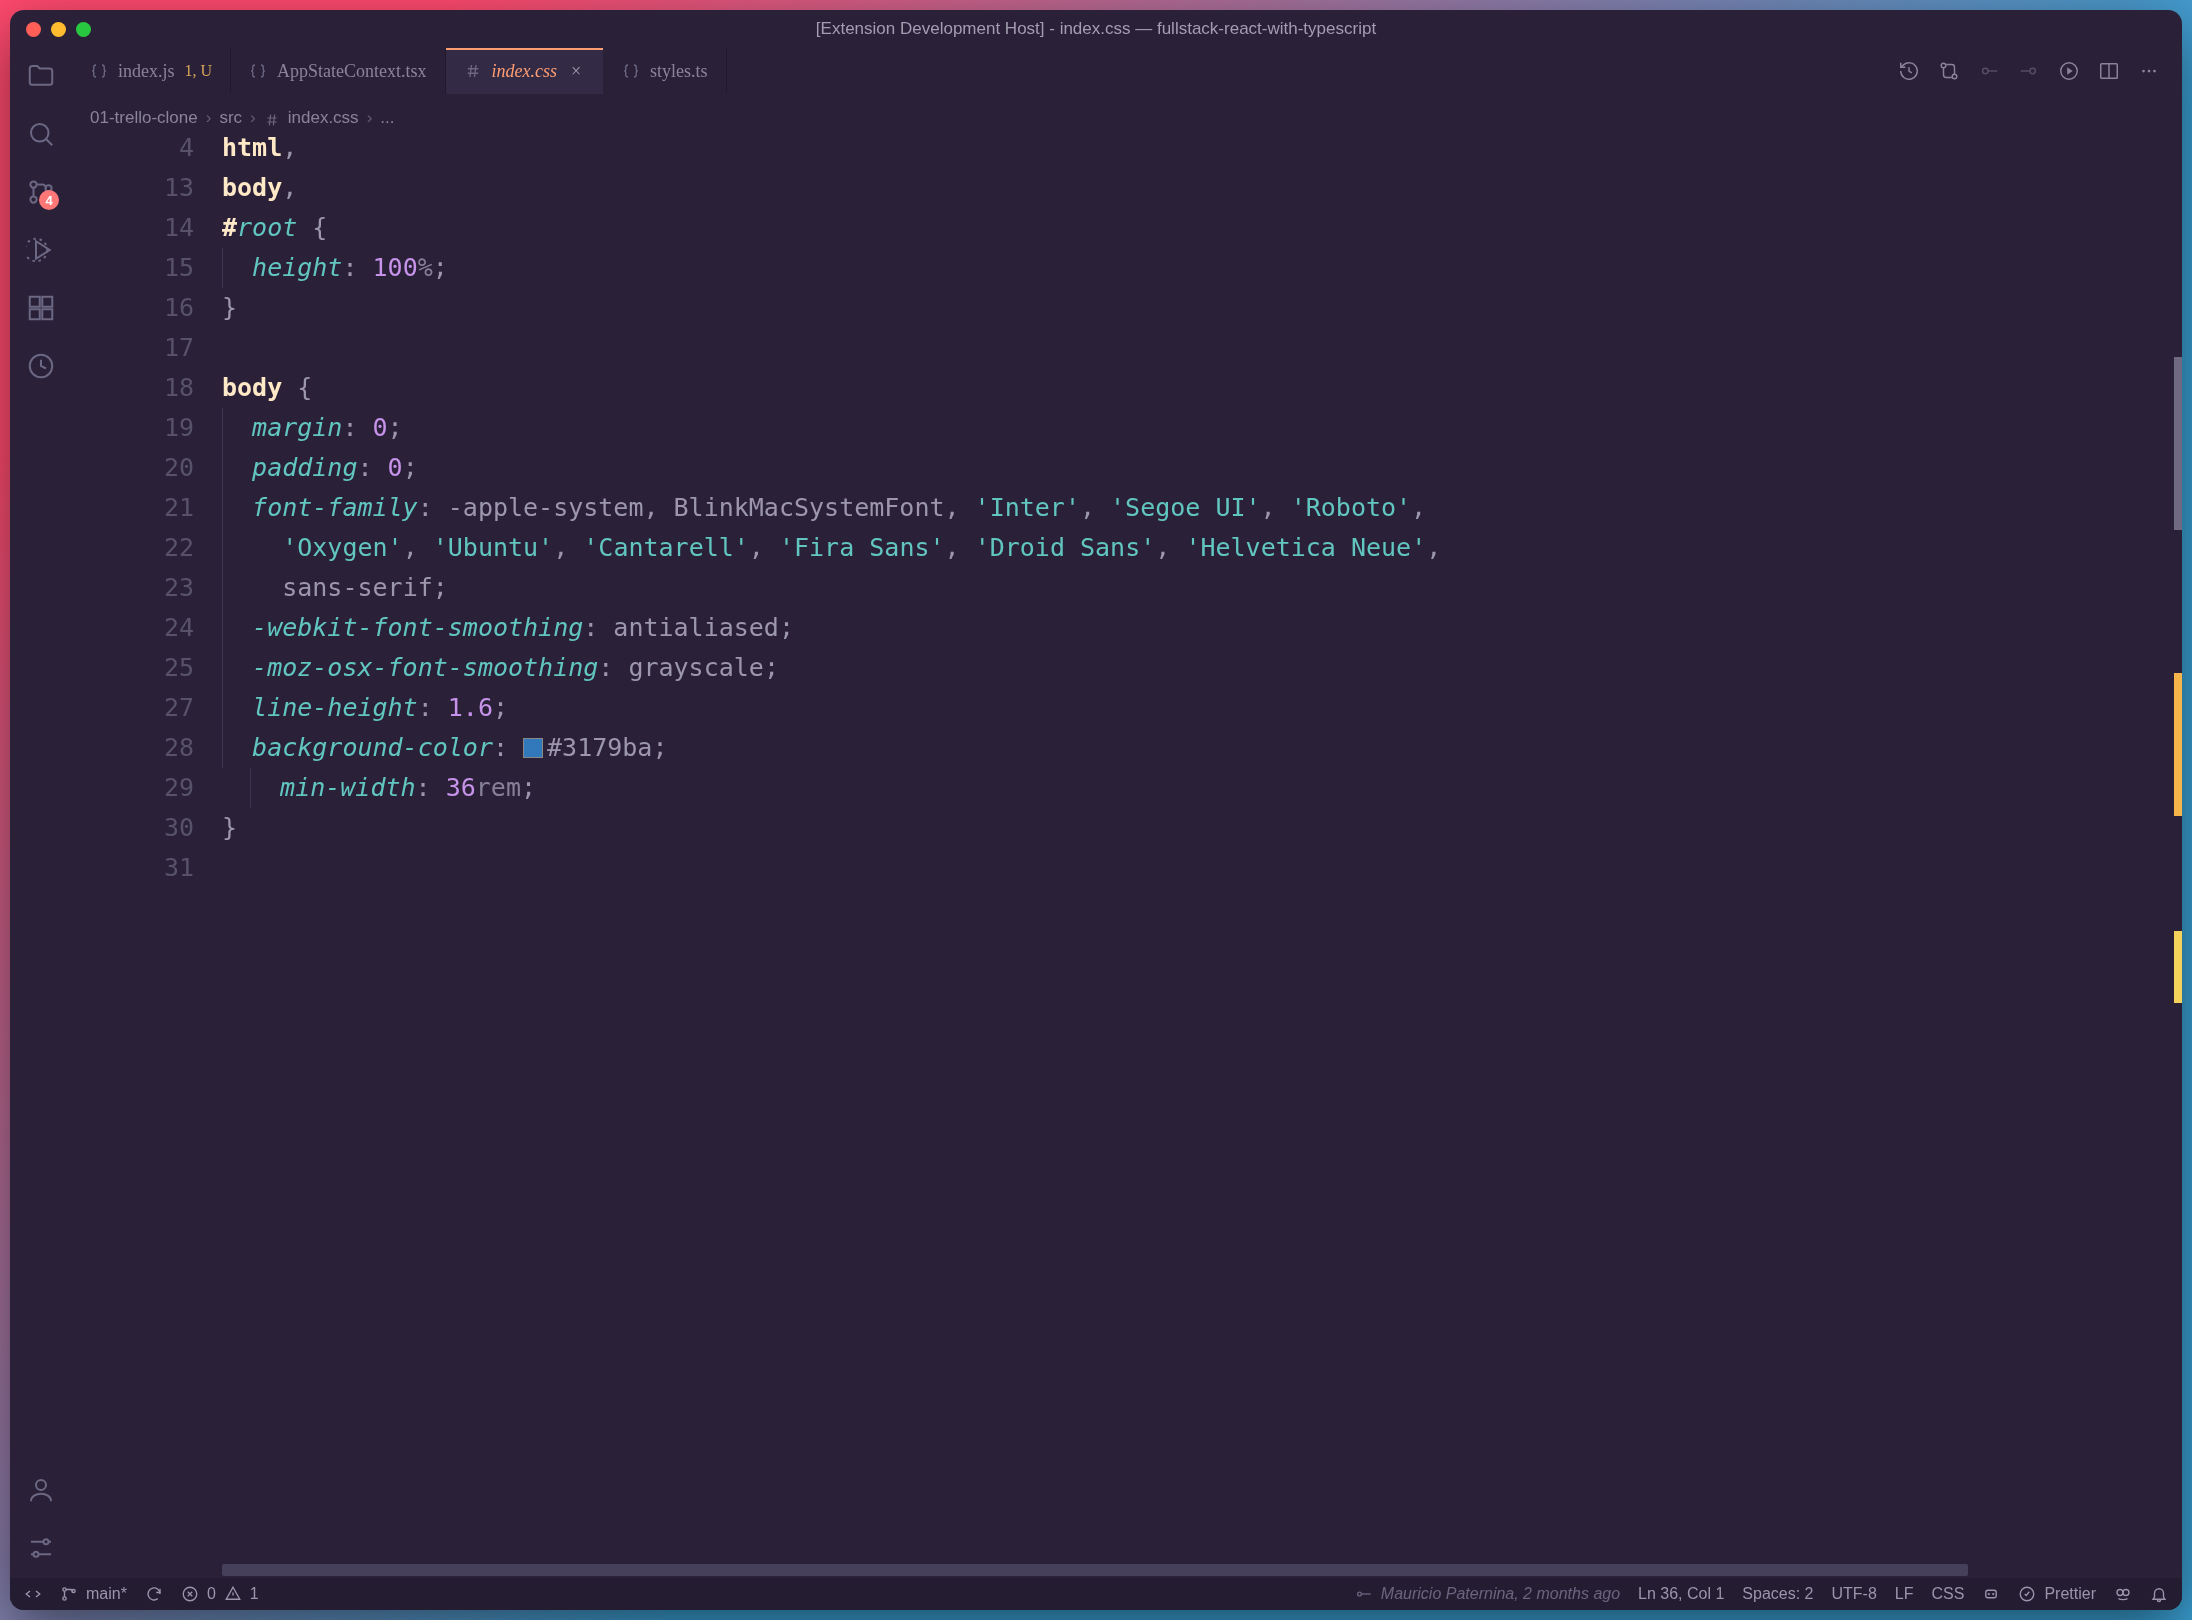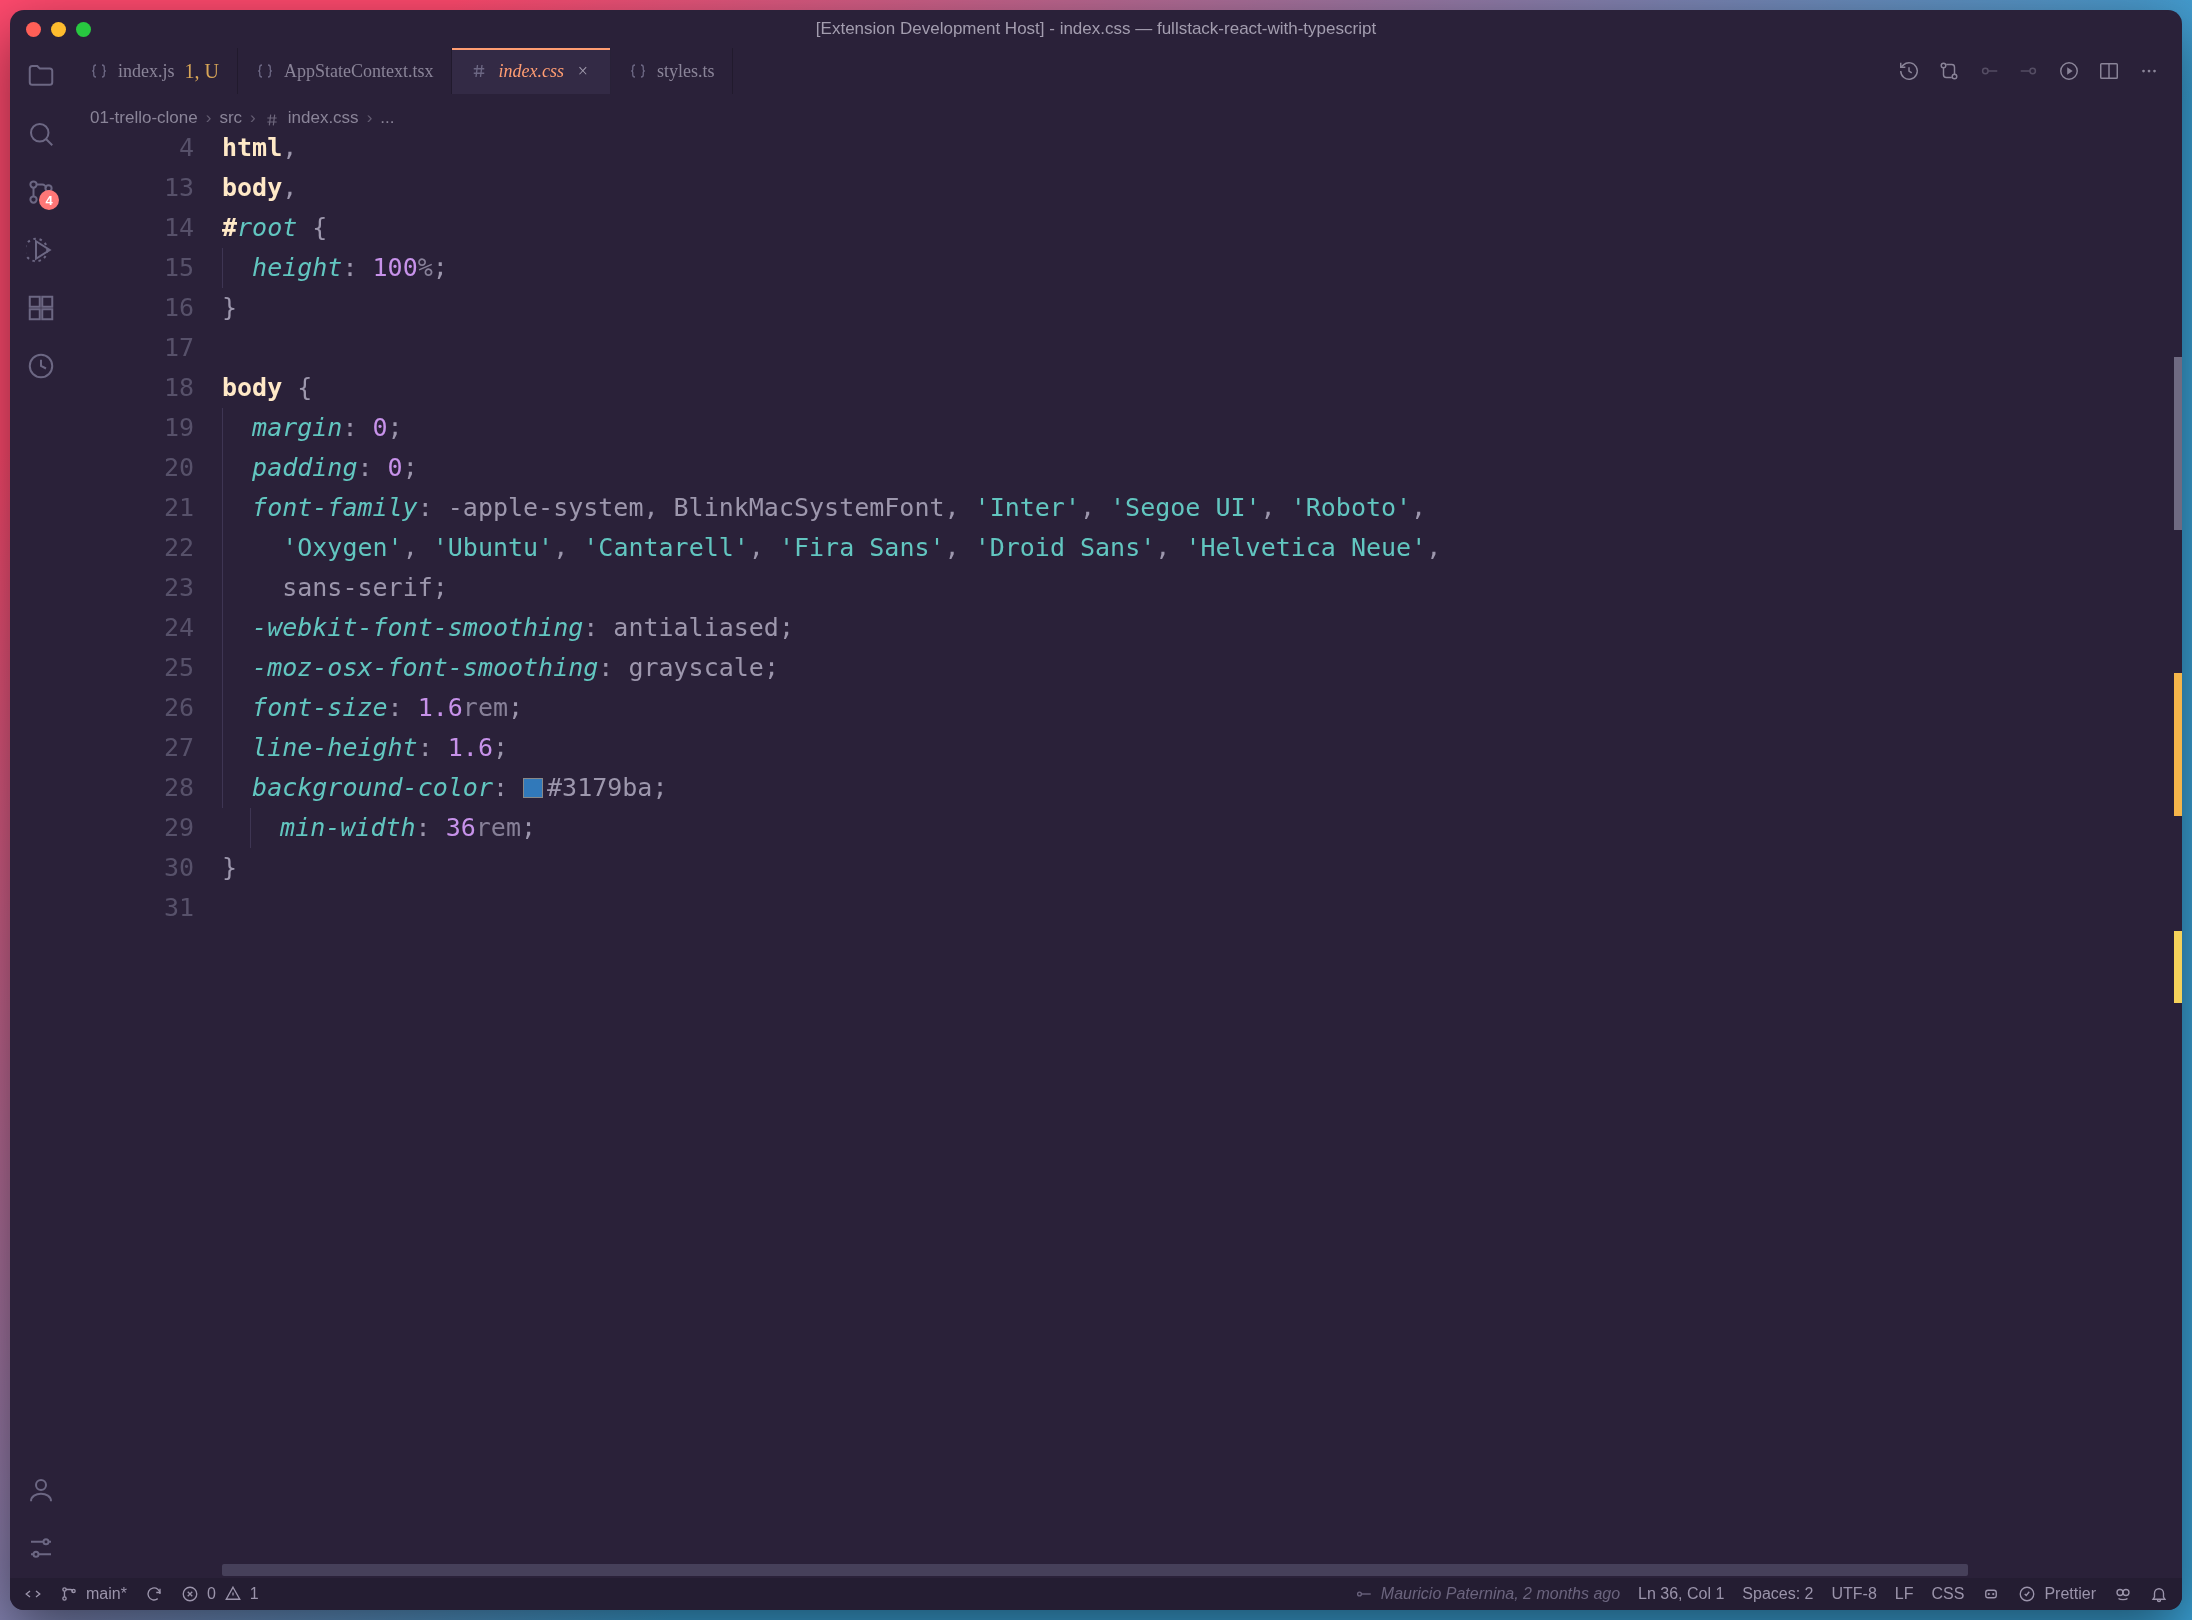--- a/index.html
+++ b/index.html
@@ -81,21 +81,21 @@
   }
   .tab.active { background:#332a45; }
   .tab.active::before {
     content:""; position:absolute; top:0; left:0; right:0; height:2px;
     background:#ff9d72;
   }
   .tab .tab-icon { width:18px; height:18px; color:#6c6783; display:flex; align-items:center; justify-content:center; }
   .tab .tab-icon svg { width:18px; height:18px; }
   .tab.active .tab-label { color:#ff9d72; font-style:italic; font-weight:500; }
   .tab-close { color:#a39daf; width:18px; text-align:center; }
-  .tab-status { color:#d8a657; font-size:20px; }
+  .tab-status { color:#d8a657; font-size:16px; }
   .tabs-actions { margin-left:auto; display:flex; align-items:center; gap:18px; padding-right:22px; color:#8a8498; }
   .tabs-actions .ta { width:22px; height:22px; display:flex; align-items:center; justify-content:center; cursor:pointer; }
   .tabs-actions svg { width:22px; height:22px; stroke:currentColor; fill:none; stroke-width:1.6; }
   .tabs-actions .dim { opacity:.45; }
 
   
   .breadcrumbs {
     height:34px; display:flex; align-items:flex-end; gap:8px;
     padding:0 18px; color:#8a8498; font-size:17px;
     background:#2a2139;
@@ -391,24 +391,20 @@
           </div>
           <div class="code-line">
             <div class="gutter">24</div>
             <div class="code" style="position: relative;"><span class="indent-guide" style="left: 0px;"></span>  <span class="tok-prop">-webkit-font-smoothing</span><span class="tok-punc">: </span><span class="tok-val">antialiased</span><span class="tok-punc">;</span></div>
           </div>
           <div class="code-line">
             <div class="gutter">25</div>
             <div class="code" style="position: relative;"><span class="indent-guide" style="left: 0px;"></span>  <span class="tok-prop">-moz-osx-font-smoothing</span><span class="tok-punc">: </span><span class="tok-val">grayscale</span><span class="tok-punc">;</span></div>
           </div>
           <div class="code-line">
-            <div class="gutter">26</div>
-            <div class="code" style="position: relative;"><span class="indent-guide" style="left: 0px;"></span>  <span class="tok-prop">font-size</span><span class="tok-punc">: </span><span class="tok-num">1.6</span><span class="tok-unit">rem</span><span class="tok-punc">;</span></div>
-          </div>
-          <div class="code-line">
             <div class="gutter">27</div>
             <div class="code" style="position: relative;"><span class="indent-guide" style="left: 0px;"></span>  <span class="tok-prop">line-height</span><span class="tok-punc">: </span><span class="tok-num">1.6</span><span class="tok-punc">;</span></div>
           </div>
           <div class="code-line">
             <div class="gutter">28</div>
             <div class="code" style="position: relative;"><span class="indent-guide" style="left: 0px;"></span>  <span class="tok-prop">background-color</span><span class="tok-punc">: </span><span class="color-chip" style="background:#3179ba"></span><span class="tok-hex">#3179ba</span><span class="tok-punc">;</span></div>
           </div>
           <div class="code-line">
             <div class="gutter">29</div>
             <div class="code" style="position: relative; margin-left: 28px;"><span class="indent-guide" style="left: 0px;"></span>  <span class="tok-prop">min-width</span><span class="tok-punc">: </span><span class="tok-num">36</span><span class="tok-unit">rem</span><span class="tok-punc">;</span></div>

